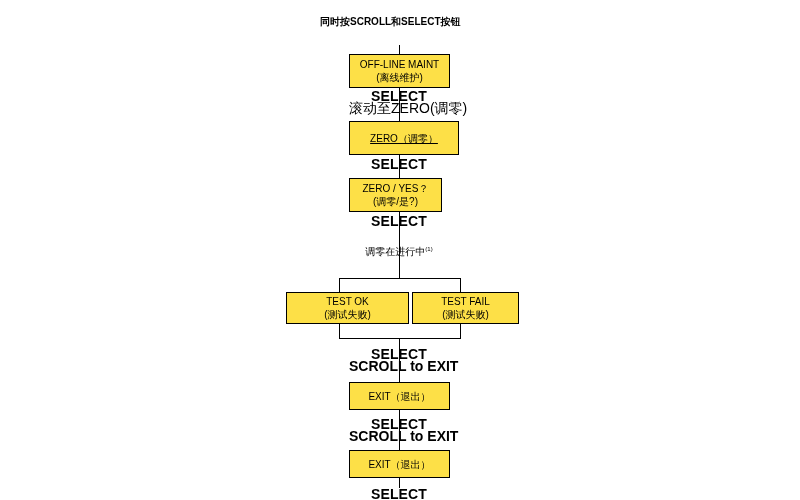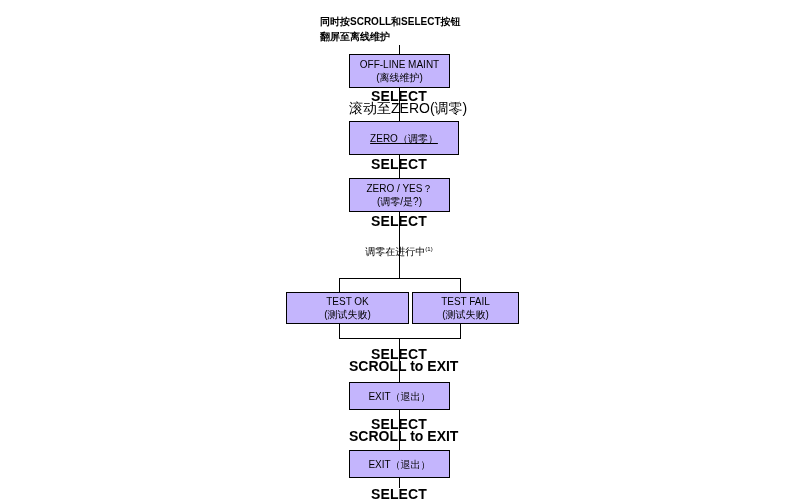--- a/index.html
+++ b/index.html
@@ -18,21 +18,21 @@
   #diagram {
     position: absolute;
     left: 0;
     top: 0;
     width: 800px;
     height: 500px;
   }
   .node {
     position: absolute;
     border: 1px solid #000000;
-    background: #c4b5fd;
+    background: #fde047;
     box-sizing: border-box;
     display: flex;
     flex-direction: column;
     justify-content: center;
     align-items: center;
     font-size: 10px;
     line-height: 13px;
     text-align: center;
   }
   .node .l1 {
@@ -79,41 +79,40 @@
     font-size: 6px;
     vertical-align: super;
   }
 </style>
 </head>
 <body>
 
 <div id="diagram">
 
   <div class="caption" style="left:320px; top:14px; width:160px;">同时按SCROLL和SELECT按钮</div>
-  <div class="caption" style="left:320px; top:29px; width:160px;">翻屏至离线维护</div>
 
   <div class="vline" style="left:399px; top:45px; height:9px;"></div>
 
   <div class="node" style="left:349px; top:54px; width:101px; height:34px;">
     <span class="l1">OFF-LINE MAINT</span>
     <span class="l2">(离线维护)</span>
   </div>
 
   <div class="vline" style="left:399px; top:88px; height:33px;"></div>
   <div class="label bold" style="left:359px; top:90px; width:80px;">SELECT</div>
   <div class="label" style="left:349px; top:102px; width:100px;">滚动至ZERO(调零)</div>
 
   <div class="node" style="left:349px; top:121px; width:110px; height:34px;text-decoration:underline;">
     <span class="l1">ZERO（调零）</span>
   </div>
 
   <div class="vline" style="left:399px; top:155px; height:23px;"></div>
   <div class="label bold" style="left:359px; top:158px; width:80px;">SELECT</div>
 
-  <div class="node" style="left:349px; top:178px; width:101px; height:34px;">
+  <div class="node" style="left:349px; top:178px; width:93px; height:34px;">
     <span class="l1">ZERO / YES？</span>
     <span class="l2">(调零/是?)</span>
   </div>
 
   <div class="vline" style="left:399px; top:212px; height:66px;"></div>
   <div class="label bold" style="left:359px; top:215px; width:80px;">SELECT</div>
   <div class="label" style="left:339px; top:243px; width:120px; font-size:10px;"><span>调零在进行中</span><span class="sup">(1)</span></div>
 
   <div class="hline" style="left:339px; top:278px; width:122px;"></div>
   <div class="vline" style="left:339px; top:278px; height:14px;"></div>

